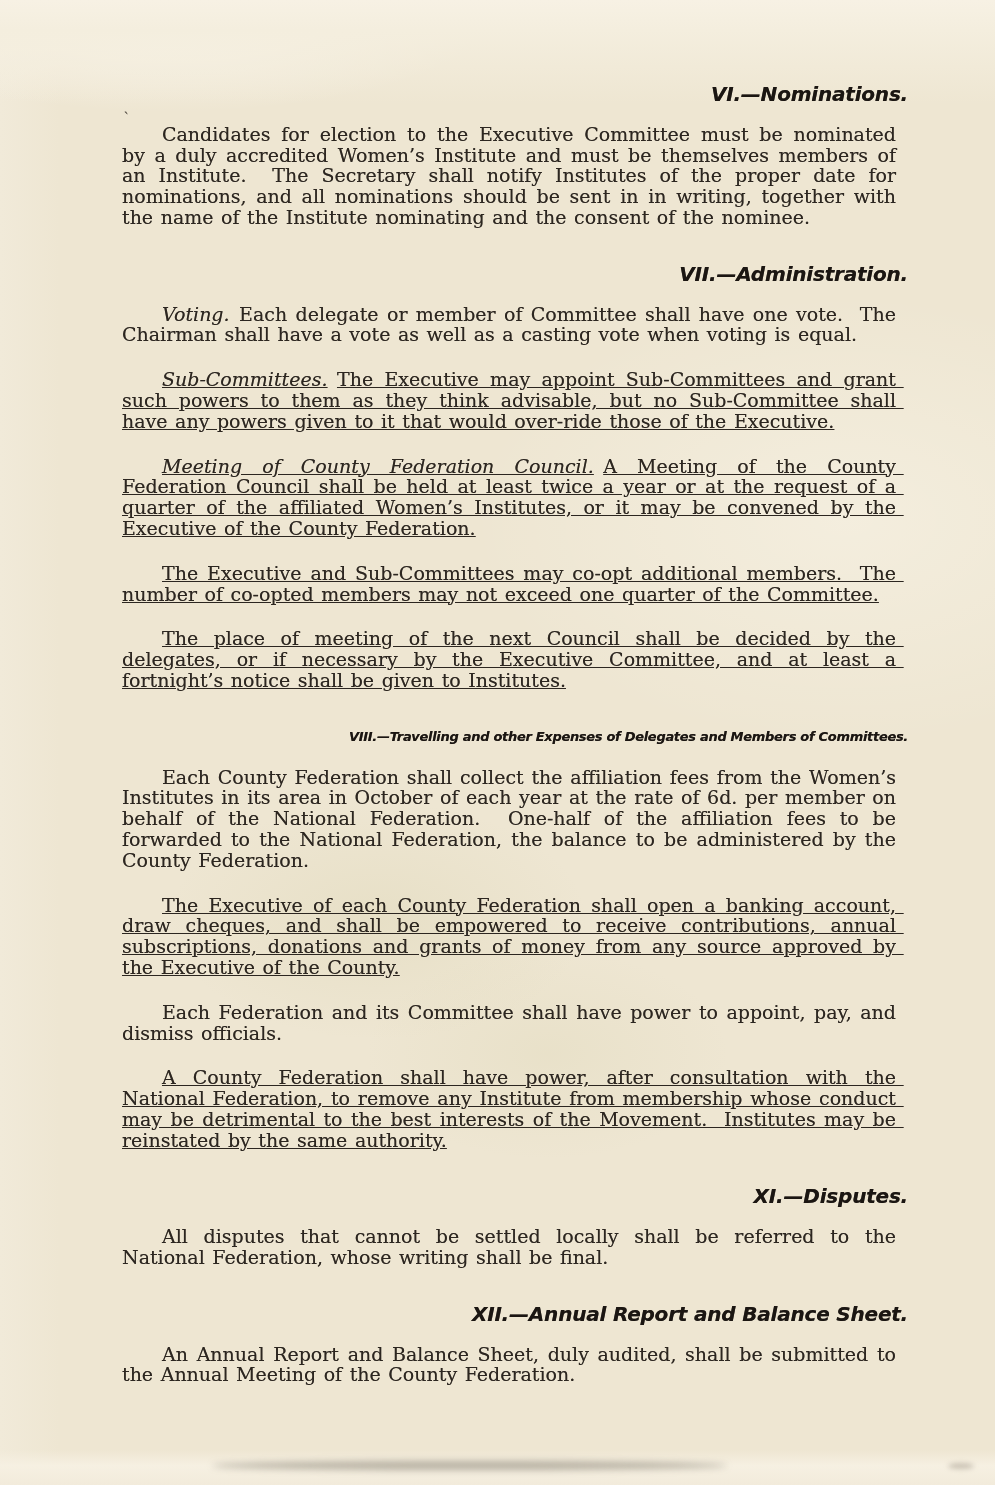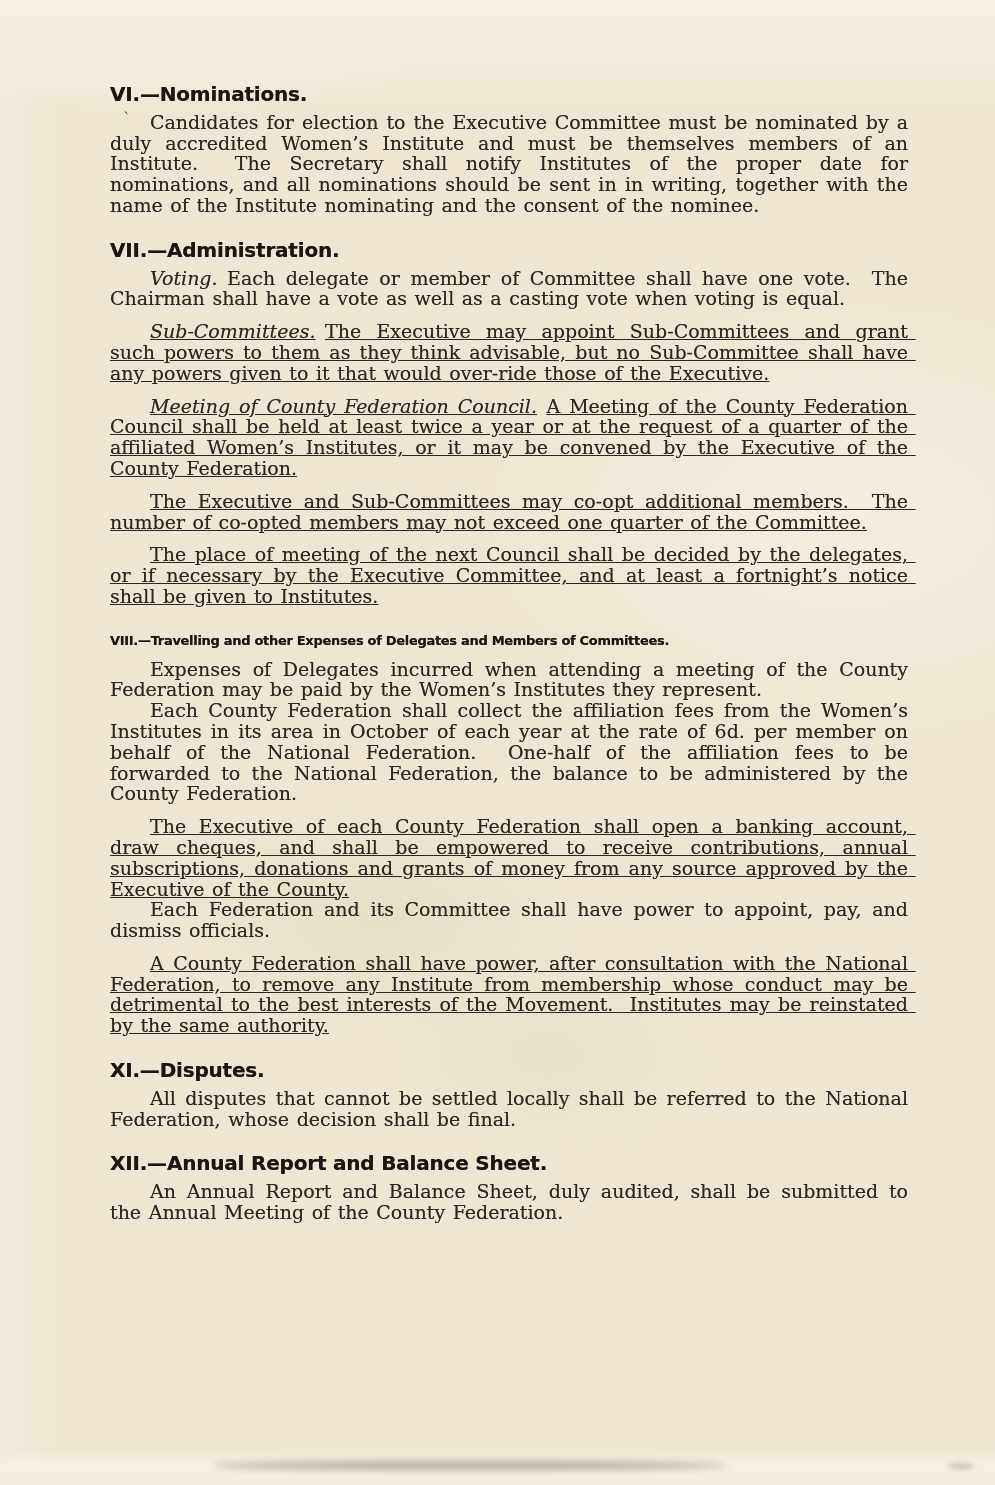--- a/index.html
+++ b/index.html
@@ -23,28 +23,29 @@
     position:absolute; left:110px; top:84px; width:798px;
     display:flex; flex-direction:column;
   }
   .section { display:flex; flex-direction:column; }
   .shead {
     font-family:"DejaVu Sans","Liberation Sans",sans-serif;
     font-weight:bold;
     font-size:20px; line-height:20.8px;
     letter-spacing:-0.2px;
     color:#1b1612;
-    text-align:left;
+    text-align:right;
     margin:24px 0 7px;
     text-shadow:0 0 0.5px rgba(27,22,18,0.7);
+    font-style:italic;
   }
   .section:first-child .shead { margin-top:0; }
   .shead.wide { font-size:13px; letter-spacing:-0.3px; white-space:nowrap; }
   .para {
-    margin:0;
+    margin:12px;
     font-size:19px; line-height:20.8px;
     text-align:justify;
     text-indent:40px;
     word-spacing:1.5px;
     text-shadow:0 0 0.4px rgba(44,38,32,0.55);
   }
   .para + .para { margin-top:12px;text-decoration:underline; }
   .lead { font-style:italic; margin-right:0.5em; }
   .lead:empty { display:none; margin:0; }
   .ptext { white-space:pre-wrap; }
@@ -89,36 +90,35 @@
       <h2 class="shead">VII.—Administration.</h2>
       <p class="para"><span class="lead">Voting.</span><span class="ptext">Each delegate or member of Committee shall have one vote.  The Chairman shall have a vote as well as a casting vote when voting is equal.</span></p>
       <p class="para"><span class="lead">Sub-Committees.</span><span class="ptext">The Executive may appoint Sub-Committees and grant such powers to them as they think advisable, but no Sub-Committee shall have any powers given to it that would over-ride those of the Executive.</span></p>
       <p class="para"><span class="lead">Meeting of County Federation Council.</span><span class="ptext">A Meeting of the County Federation Council shall be held at least twice a year or at the request of a quarter of the affiliated Women’s Institutes, or it may be convened by the Executive of the County Federation.</span></p>
       <p class="para"><span class="ptext">The Executive and Sub-Committees may co-opt additional members.  The number of co-opted members may not exceed one quarter of the Committee.</span></p>
       <p class="para"><span class="ptext">The place of meeting of the next Council shall be decided by the delegates, or if necessary by the Executive Committee, and at least a fortnight’s notice shall be given to Institutes.</span></p>
     </div>
 
     <div class="section">
       <h2 class="shead wide">VIII.—Travelling and other Expenses of Delegates and Members of Committees.</h2>
-      <p class="para"><span class="ptext">Expenses of Delegates incurred when attending a meeting of the County Federation may be paid by the Women’s Institutes they represent.</span></p>
     </div>
 
     <div class="section">
       <p class="para"><span class="ptext">Each County Federation shall collect the affiliation fees from the Women’s Institutes in its area in October of each year at the rate of 6d. per member on behalf of the National Federation.  One-half of the affiliation fees to be forwarded to the National Federation, the balance to be administered by the County Federation.</span></p>
       <p class="para"><span class="ptext">The Executive of each County Federation shall open a banking account, draw cheques, and shall be empowered to receive contributions, annual subscriptions, donations and grants of money from any source approved by the Executive of the County.</span></p>
     </div>
 
     <div class="section">
       <p class="para"><span class="ptext">Each Federation and its Committee shall have power to appoint, pay, and dismiss officials.</span></p>
       <p class="para"><span class="ptext">A County Federation shall have power, after consultation with the National Federation, to remove any Institute from membership whose conduct may be detrimental to the best interests of the Movement.  Institutes may be reinstated by the same authority.</span></p>
     </div>
 
     <div class="section">
       <h2 class="shead">XI.—Disputes.</h2>
-      <p class="para"><span class="ptext">All disputes that cannot be settled locally shall be referred to the National Federation, whose decision shall be final.</span></p>
+      <p class="para"><span class="ptext">All disputes that cannot be settled locally shall be referred to the National Federation, whose writing shall be final.</span></p>
     </div>
 
     <div class="section">
       <h2 class="shead">XII.—Annual Report and Balance Sheet.</h2>
       <p class="para"><span class="ptext">An Annual Report and Balance Sheet, duly audited, shall be submitted to the Annual Meeting of the County Federation.</span></p>
     </div>
 
   </div>
 
   <div class="bottom-band"></div>

